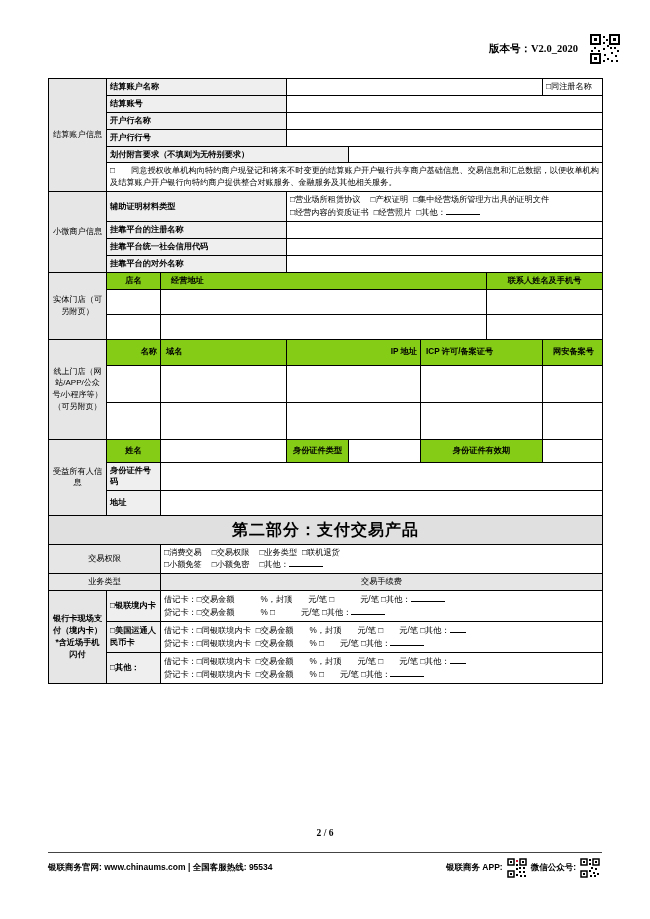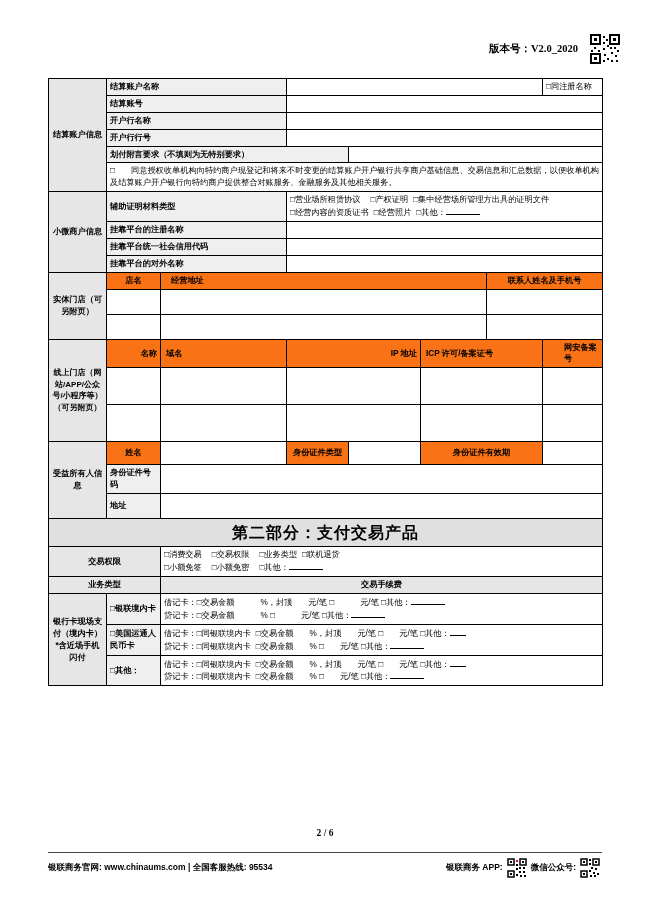--- a/index.html
+++ b/index.html
@@ -107,30 +107,30 @@
   table.form td {
     border: 1px solid #000;
     padding: 2px 3px;
     vertical-align: middle;
     line-height: 1.45;
     word-break: break-all;
   }
   .lbl {
     background: #e6e6e6;
     text-align: center;
-    font-weight: bold;
+    font-weight: normal;
   }
   .lbl-l {
     background: #efefef;
     text-align: left;
     font-weight: bold;
     padding-left: 5px;
   }
   .lbl-c {
-    background: #f97316;
+    background: #84cc16;
     text-align: center;
     font-weight: bold;
     margin-top: 32px;
   }
   .sect {
     background: #e0e0e0;
     text-align: center;
     font-weight: bold;
     font-size: 16px;
     letter-spacing: 1px;
@@ -340,21 +340,21 @@
       <td class="blank" colspan="4"></td>
       <td class="blank" colspan="2"></td>
     </tr>
 
     <tr>
       <td class="lbl" rowspan="3" style="height:95px;font-size:8px">线上门店（网站/APP/公众号/小程序等）（可另附页）</td>
       <td class="lbl-c" style="text-align:right;padding-left:12px">名称</td>
       <td class="lbl-c" style="text-align:left;padding-left:5px">域名</td>
       <td class="lbl-c" colspan="2" style="text-align:right;padding-left:5px">IP 地址</td>
       <td class="lbl-c" colspan="2" style="text-align:left;padding-left:5px">ICP 许可/备案证号</td>
-      <td class="lbl-c" style="text-align:left;padding-left:21px">网安备案号</td>
+      <td class="lbl-c" style="text-align:left;padding-left:10px">网安备案号</td>
     </tr>
     <tr>
       <td class="blank" style="height:32px"></td>
       <td class="blank"></td>
       <td class="blank" colspan="2"></td>
       <td class="blank" colspan="2"></td>
       <td class="blank"></td>
     </tr>
     <tr>
       <td class="blank" style="height:32px"></td>

